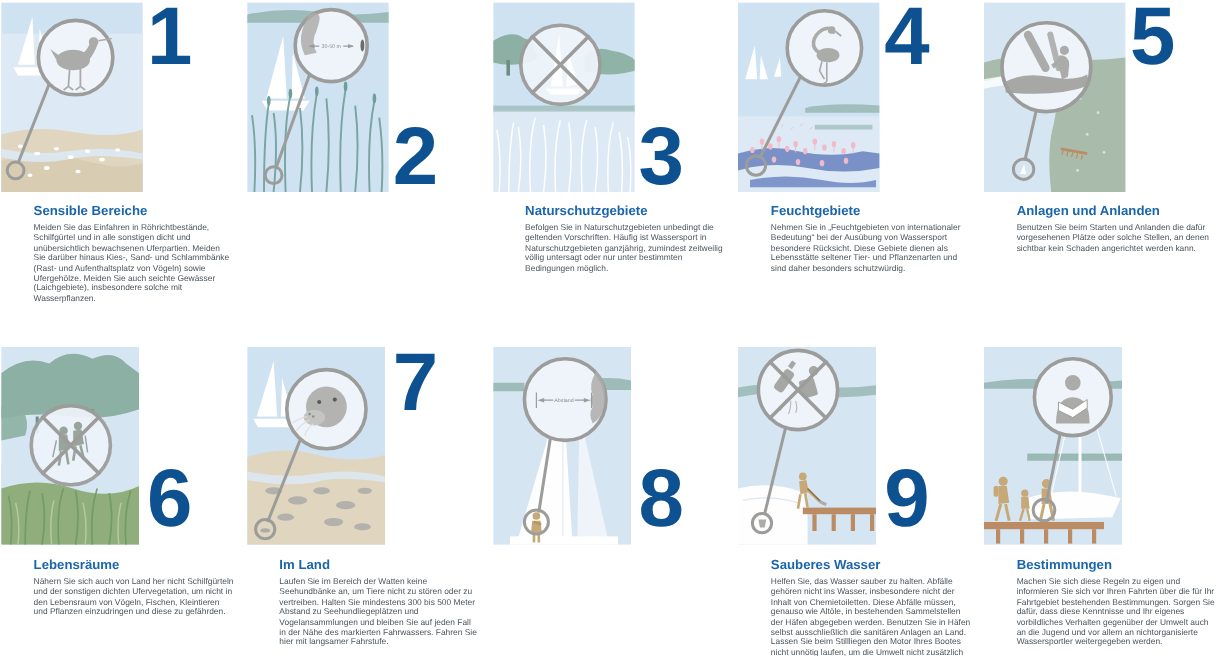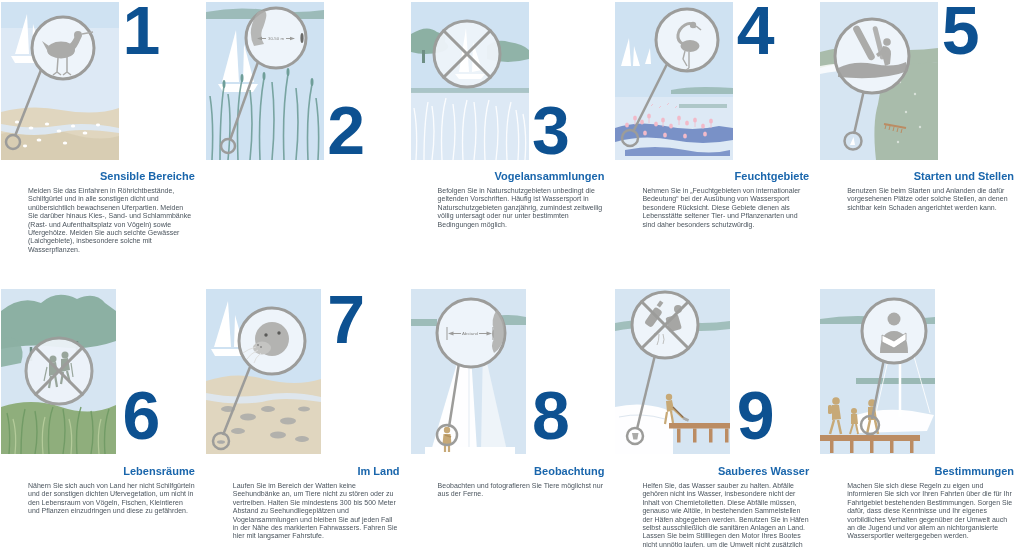--- a/index.html
+++ b/index.html
@@ -10,21 +10,21 @@
   .art{position:relative;margin:2px 0 0 1px;}
   .r1 .art{width:118px;height:158px;}
   .r2 .art{width:115px;height:165px;}
   .art svg{display:block;width:100%;height:100%;}
   .num{position:absolute;left:100px;width:80px;text-align:center;
        font-size:68px;font-weight:bold;color:#0d5191;line-height:1;letter-spacing:-0.04em;}
   .r1 .num.top{top:-4px;}  .r1 .num.bottom{top:96px;}
   .r2 .num.top{top:-2px;}  .r2 .num.bottom{top:94px;}
   .text{padding:10px 10px 0 28px;}
   .r2 .text{padding-top:11px;}
-  .title{margin:0 0 5px 0;font-size:11px;font-weight:bold;color:#1a66ac;text-align:right;}
+  .title{margin:0 0 5px 0;font-size:11px;font-weight:bold;color:#1a66ac;}
   .body{margin:0;font-size:7px;line-height:1.2;color:#4b555e;}
   
   .sky{fill:#cfe2f2}.sky2{fill:#dde9f5}
   .teal{fill:#8fb1aa}
   .sand{fill:#e0d6bf}.sand2{fill:#cfc3a3}
   .grey{fill:#ababa9}
   .white{fill:#ffffff}
   .pink{fill:#f2bac9}.bluew{fill:#6e87c2}
   .tan{fill:#c7a977}.brown{fill:#bb8c63}
   .green1{fill:#8cb0a3}.green2{fill:#8fae7c}.sage{fill:#a9bcab}
@@ -172,21 +172,21 @@
                 <path d="M61 70 L62 40 L71 68 Z"></path>
             <path d="M44 72 h30 l-4 5 h-22 Z"></path>
           </g>
           <line class="xline" x1="32.7" y1="28.7" x2="79.3" y2="75.3"></line>
           <line class="xline" x1="79.3" y1="28.7" x2="32.7" y2="75.3"></line>
         </g>
       </svg>
     </div>
     <div class="num bottom">3</div>
     <div class="text">
-      <h3 class="title">Vogelansammlungen</h3>
+      <h3 class="title">Naturschutzgebiete</h3>
       <p class="body">Befolgen Sie in Naturschutzgebieten unbedingt die geltenden Vorschriften. Häufig ist Wassersport in Naturschutzgebieten ganzjährig, zumindest zeitweilig völlig untersagt oder nur unter bestimmten Bedingungen möglich.</p>
     </div>
   </div>
 
   <div class="tile r1">
     <div class="art">
       <svg viewBox="0 0 118 158">
         <rect class="sky" width="118" height="158"></rect>
         <g class="white">
           <path d="M6 64 L14 36 L16 64 Z"></path>
@@ -278,21 +278,21 @@
                 <rect class="grey" x="56" y="24" width="5" height="34" rx="2.5" opacity="0.9"></rect>
               </g>
           <circle class="grey" cx="67" cy="40" r="3.8"></circle>
           <path class="grey" d="M63 44 q8 0 8 8 l-1 10 l-5 2 l-2 -8 q-4 -6 0 -12 Z"></path>
           <path class="grey" d="M64 46 l-8 6 l2 3 l8 -5 Z"></path>
         </g>
       </svg>
     </div>
     <div class="num top">5</div>
     <div class="text">
-      <h3 class="title">Starten und Stellen</h3>
+      <h3 class="title">Anlagen und Anlanden</h3>
       <p class="body">Benutzen Sie beim Starten und Anlanden die dafür vorgesehenen Plätze oder solche Stellen, an denen sichtbar kein Schaden angerichtet werden kann.</p>
     </div>
   </div>
 
   <div class="tile r2">
     <div class="art">
       <svg viewBox="0 0 115 165">
         <rect width="115" height="165" fill="#d6e5f2"></rect>
         <g>
           <path class="green1" d="M0 22 q20 -16 40 -8 q16 -14 36 -4 q18 -8 28 4 l11 8 v30 q-28 10 -58 6 q-30 -4 -57 2 Z"></path>
@@ -420,24 +420,20 @@
           <path d="M36 38 V51 M82 38 V51" stroke="#9c9c9a" stroke-width="1" fill="none"></path>
           <line class="arw" x1="42" y1="44.5" x2="50" y2="44.5"></line>
           <polygon class="arwh" points="37,44.5 42.5,42.6 42.5,46.4"></polygon>
           <line class="arw" x1="68" y1="44.5" x2="76" y2="44.5"></line>
           <polygon class="arwh" points="81,44.5 75.5,42.6 75.5,46.4"></polygon>
           <text class="lbl" x="59" y="46.2" text-anchor="middle">Abstand</text>
         </g>
       </svg>
     </div>
     <div class="num bottom">8</div>
-    <div class="text">
-      <h3 class="title">Beobachtung</h3>
-      <p class="body">Beobachten und fotografieren Sie Tiere möglichst nur aus der Ferne.</p>
-    </div>
   </div>
 
   <div class="tile r2">
     <div class="art">
       <svg viewBox="0 0 115 165">
         <rect width="115" height="165" fill="#d6e5f2"></rect>
         <path class="teal" d="M0 34 q30 -6 58 -2 q30 4 57 0 v8 q-30 4 -57 0 q-30 -4 -58 2 Z" opacity="0.75"></path>
         <g>
           <path d="M0 118 q26 -6 50 2 l8 4 v41 h-58 Z" fill="#ffffff" opacity="0.96"></path>
           <path d="M4 128 q22 -5 46 2" stroke="#dde6ef" stroke-width="1" fill="none"></path>

